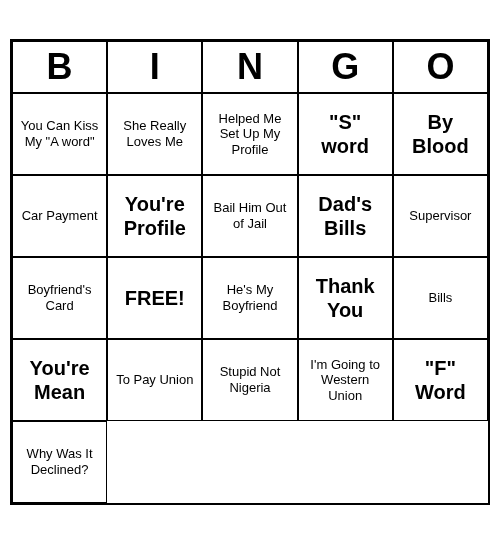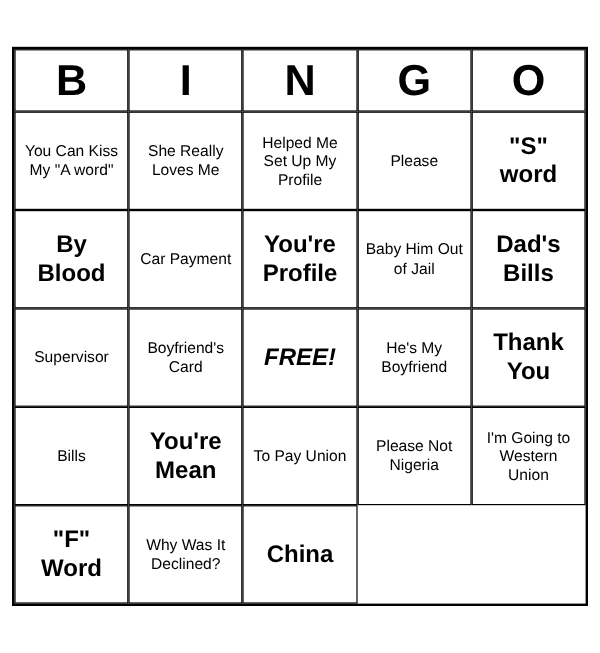--- a/index.html
+++ b/index.html
@@ -38,21 +38,20 @@
       align-items: center;
       justify-content: center;
       text-align: center;
       padding: 4px;
       font-size: 13px;
       line-height: 1.2;
     }
     .bingo-cell.free {
       font-size: 20px;
       font-weight: bold;
-      font-style: italic;
     }
     .bingo-cell.large {
       font-size: 20px;
       font-weight: bold;
     }
   </style>
 </head>
 <body>
 
 <div class="bingo-card">
@@ -60,34 +59,32 @@
   <div class="bingo-header-cell">B</div>
       <div class="bingo-header-cell">I</div>
       <div class="bingo-header-cell">N</div>
       <div class="bingo-header-cell">G</div>
       <div class="bingo-header-cell">O</div>
     </div>
   <div class="bingo-grid">
   <div class="bingo-cell">You Can Kiss My "A word"</div>
       <div class="bingo-cell">She Really Loves Me</div>
       <div class="bingo-cell">Helped Me Set Up My Profile</div>
-      <div class="bingo-cell">Please</div>
       <div class="bingo-cell large">"S" word</div>
       <div class="bingo-cell large">By Blood</div>
       <div class="bingo-cell">Car Payment</div>
       <div class="bingo-cell large">You're Profile</div>
-      <div class="bingo-cell">Baby Him Out of Jail</div>
+      <div class="bingo-cell">Bail Him Out of Jail</div>
       <div class="bingo-cell large">Dad's Bills</div>
       <div class="bingo-cell">Supervisor</div>
       <div class="bingo-cell">Boyfriend's Card</div>
       <div class="bingo-cell free large">FREE!</div>
       <div class="bingo-cell">He's My Boyfriend</div>
       <div class="bingo-cell large">Thank You</div>
       <div class="bingo-cell">Bills</div>
       <div class="bingo-cell large">You're Mean</div>
       <div class="bingo-cell">To Pay Union</div>
-      <div class="bingo-cell">Please Not Nigeria</div>
+      <div class="bingo-cell">Stupid Not Nigeria</div>
       <div class="bingo-cell">I'm Going to Western Union</div>
       <div class="bingo-cell large">"F" Word</div>
       <div class="bingo-cell">Why Was It Declined?</div>
-      <div class="bingo-cell large">China</div>
     </div>
 </div>
 
 </body></html>

